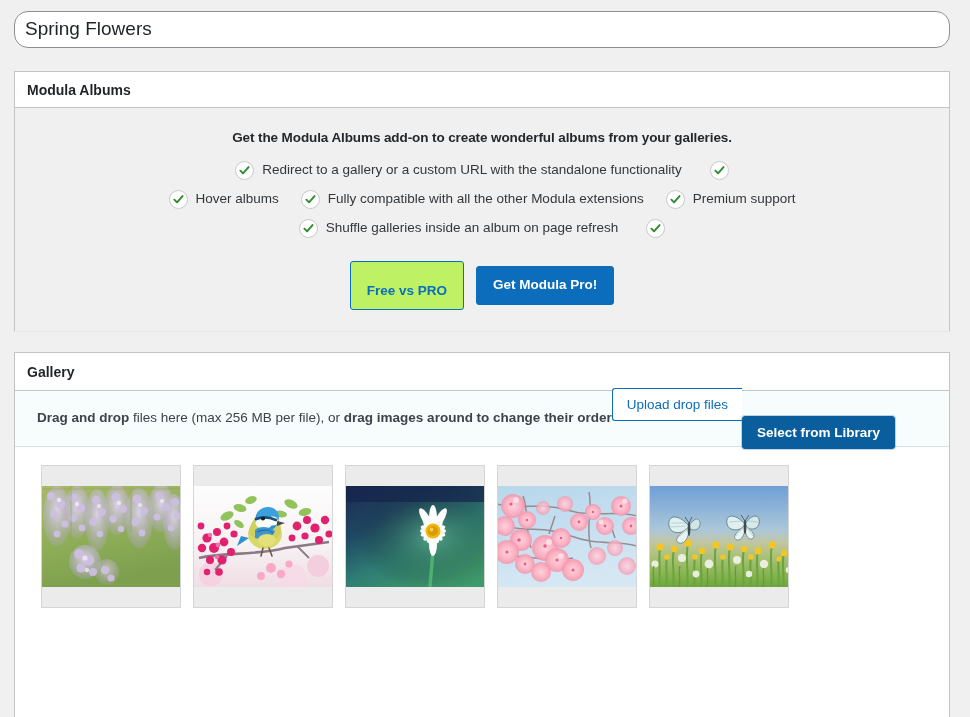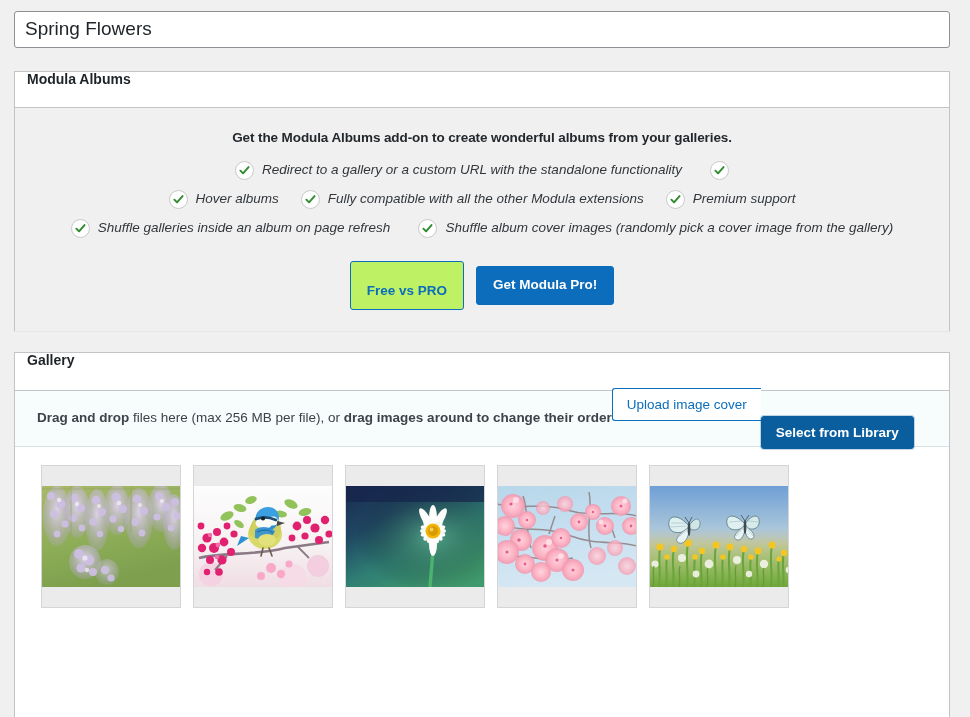--- a/index.html
+++ b/index.html
@@ -18,41 +18,41 @@
 
   
   .title-wrap {
     position: absolute;
     left: 14px; top: 11px;
     width: 936px; height: 37px;
   }
   .title-input {
     width: 100%; height: 100%;
     border: 1px solid #8c8f94;
-    border-radius: 3px;
+    border-radius: 14px;
     background: #fff;
     color: #1d2327;
     font-family: "Liberation Sans", sans-serif;
     font-size: 19px;
     padding: 2px 10px 3px 10px;
     outline: none;
     box-shadow: 0 0 0 transparent;
   }
 
   
   .panel {
     position: absolute;
     background: #fff;
     border: 1px solid #c3c4c7;
     box-shadow: 0 1px 1px rgba(0,0,0,.04);
   }
   .panel-header {
     height: 36px;
     display: flex;
-    align-items: flex-start;
+    align-items: center;
     padding: 0 12px;
     border-bottom: 1px solid #c3c4c7;
     background: #fff;
   }
   .panel-header .panel-title {
     font-size: 14px;
     font-weight: bold;
     color: #1d2327;
     line-height: 1;
   }
@@ -75,21 +75,20 @@
     margin: 0 0 16px 0;
     letter-spacing: -0.1px;
   }
   .feature-row {
     display: flex;
     justify-content: center;
     align-items: flex-end;
     gap: 26px;
     margin-bottom: 10px;
     flex-wrap: nowrap;
-    font-style: italic;
   }
   .feature-row.r1 { gap: 28px; }
   .feature-row.r2 { gap: 22px; }
   .feature-row.r3 { gap: 28px; }
   .feature {
     display: flex;
     align-items: center;
     gap: 8px;
     white-space: nowrap;
   }
@@ -288,21 +287,20 @@
               </svg>
           </span>
           <span class="feature-label">Shuffle galleries inside an album on page refresh</span>
         </div>
         <div class="feature">
           <span class="check-icon">
             <svg width="11" height="11" viewBox="0 0 12 12">
                 <path d="M1.5 6.2 L4.4 9.1 L10.4 2.2" fill="none" stroke="#2e8b2e" stroke-width="2.1" stroke-linecap="round" stroke-linejoin="round"></path>
               </svg>
           </span>
-          <span class="feature-label">Shuffle album cover images (randomly pick a cover image from the gallery)</span>
         </div>
       </div>
 
       <div class="albums-buttons">
         <button class="btn btn-secondary">Free vs PRO</button>
         <button class="btn btn-primary">Get Modula Pro!</button>
       </div>
 
     </div>
   </div>
@@ -310,21 +308,21 @@
   <div class="panel" id="gallery-panel">
     <div class="panel-header">
       <span class="panel-title">Gallery</span>
     </div>
 
     <div class="dropzone">
       <div class="dz-text">
         <b>Drag and drop</b><span class="reg"> files here (max 256 MB per file), or </span><b>drag images around to change their order</b>
       </div>
       <div class="dz-buttons">
-        <button class="dz-btn dz-btn-upload">Upload image cover</button>
+        <button class="dz-btn dz-btn-upload">Upload drop files</button>
         <button class="dz-btn dz-btn-library">Select from Library</button>
       </div>
     </div>
 
     <div class="thumbs">
 
       <div class="thumb">
         <div class="thumb-img">
           <svg viewBox="0 0 140 101" preserveAspectRatio="none">
             <defs>

